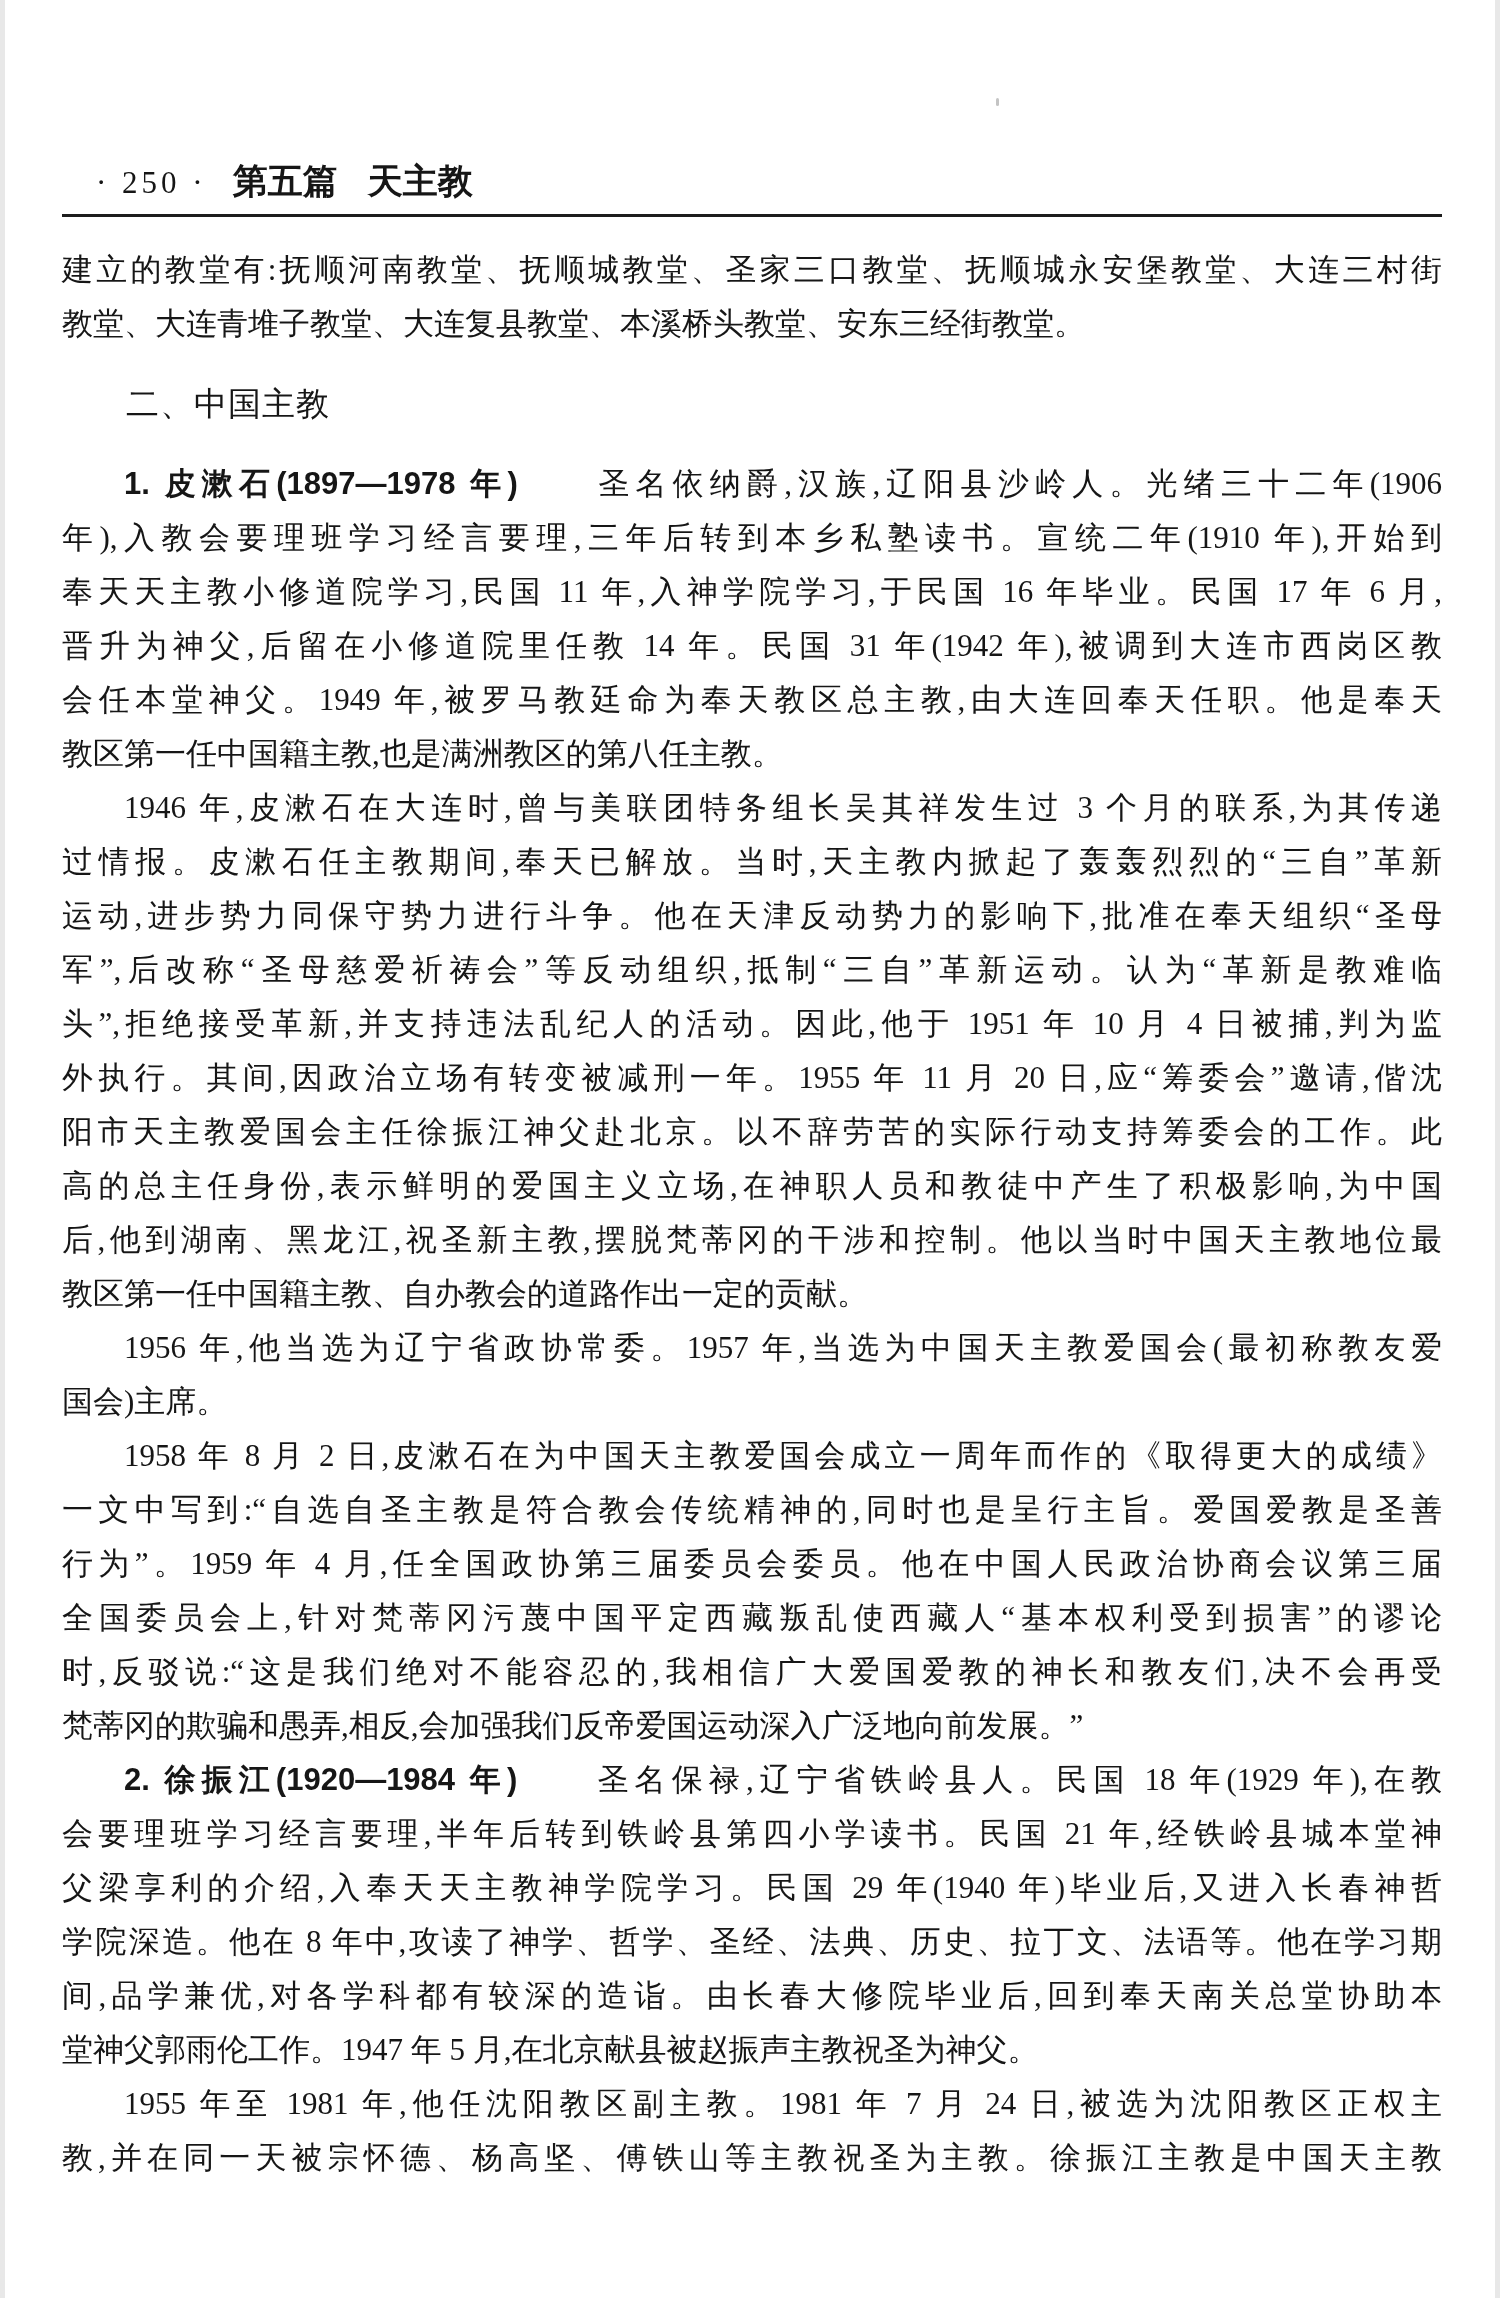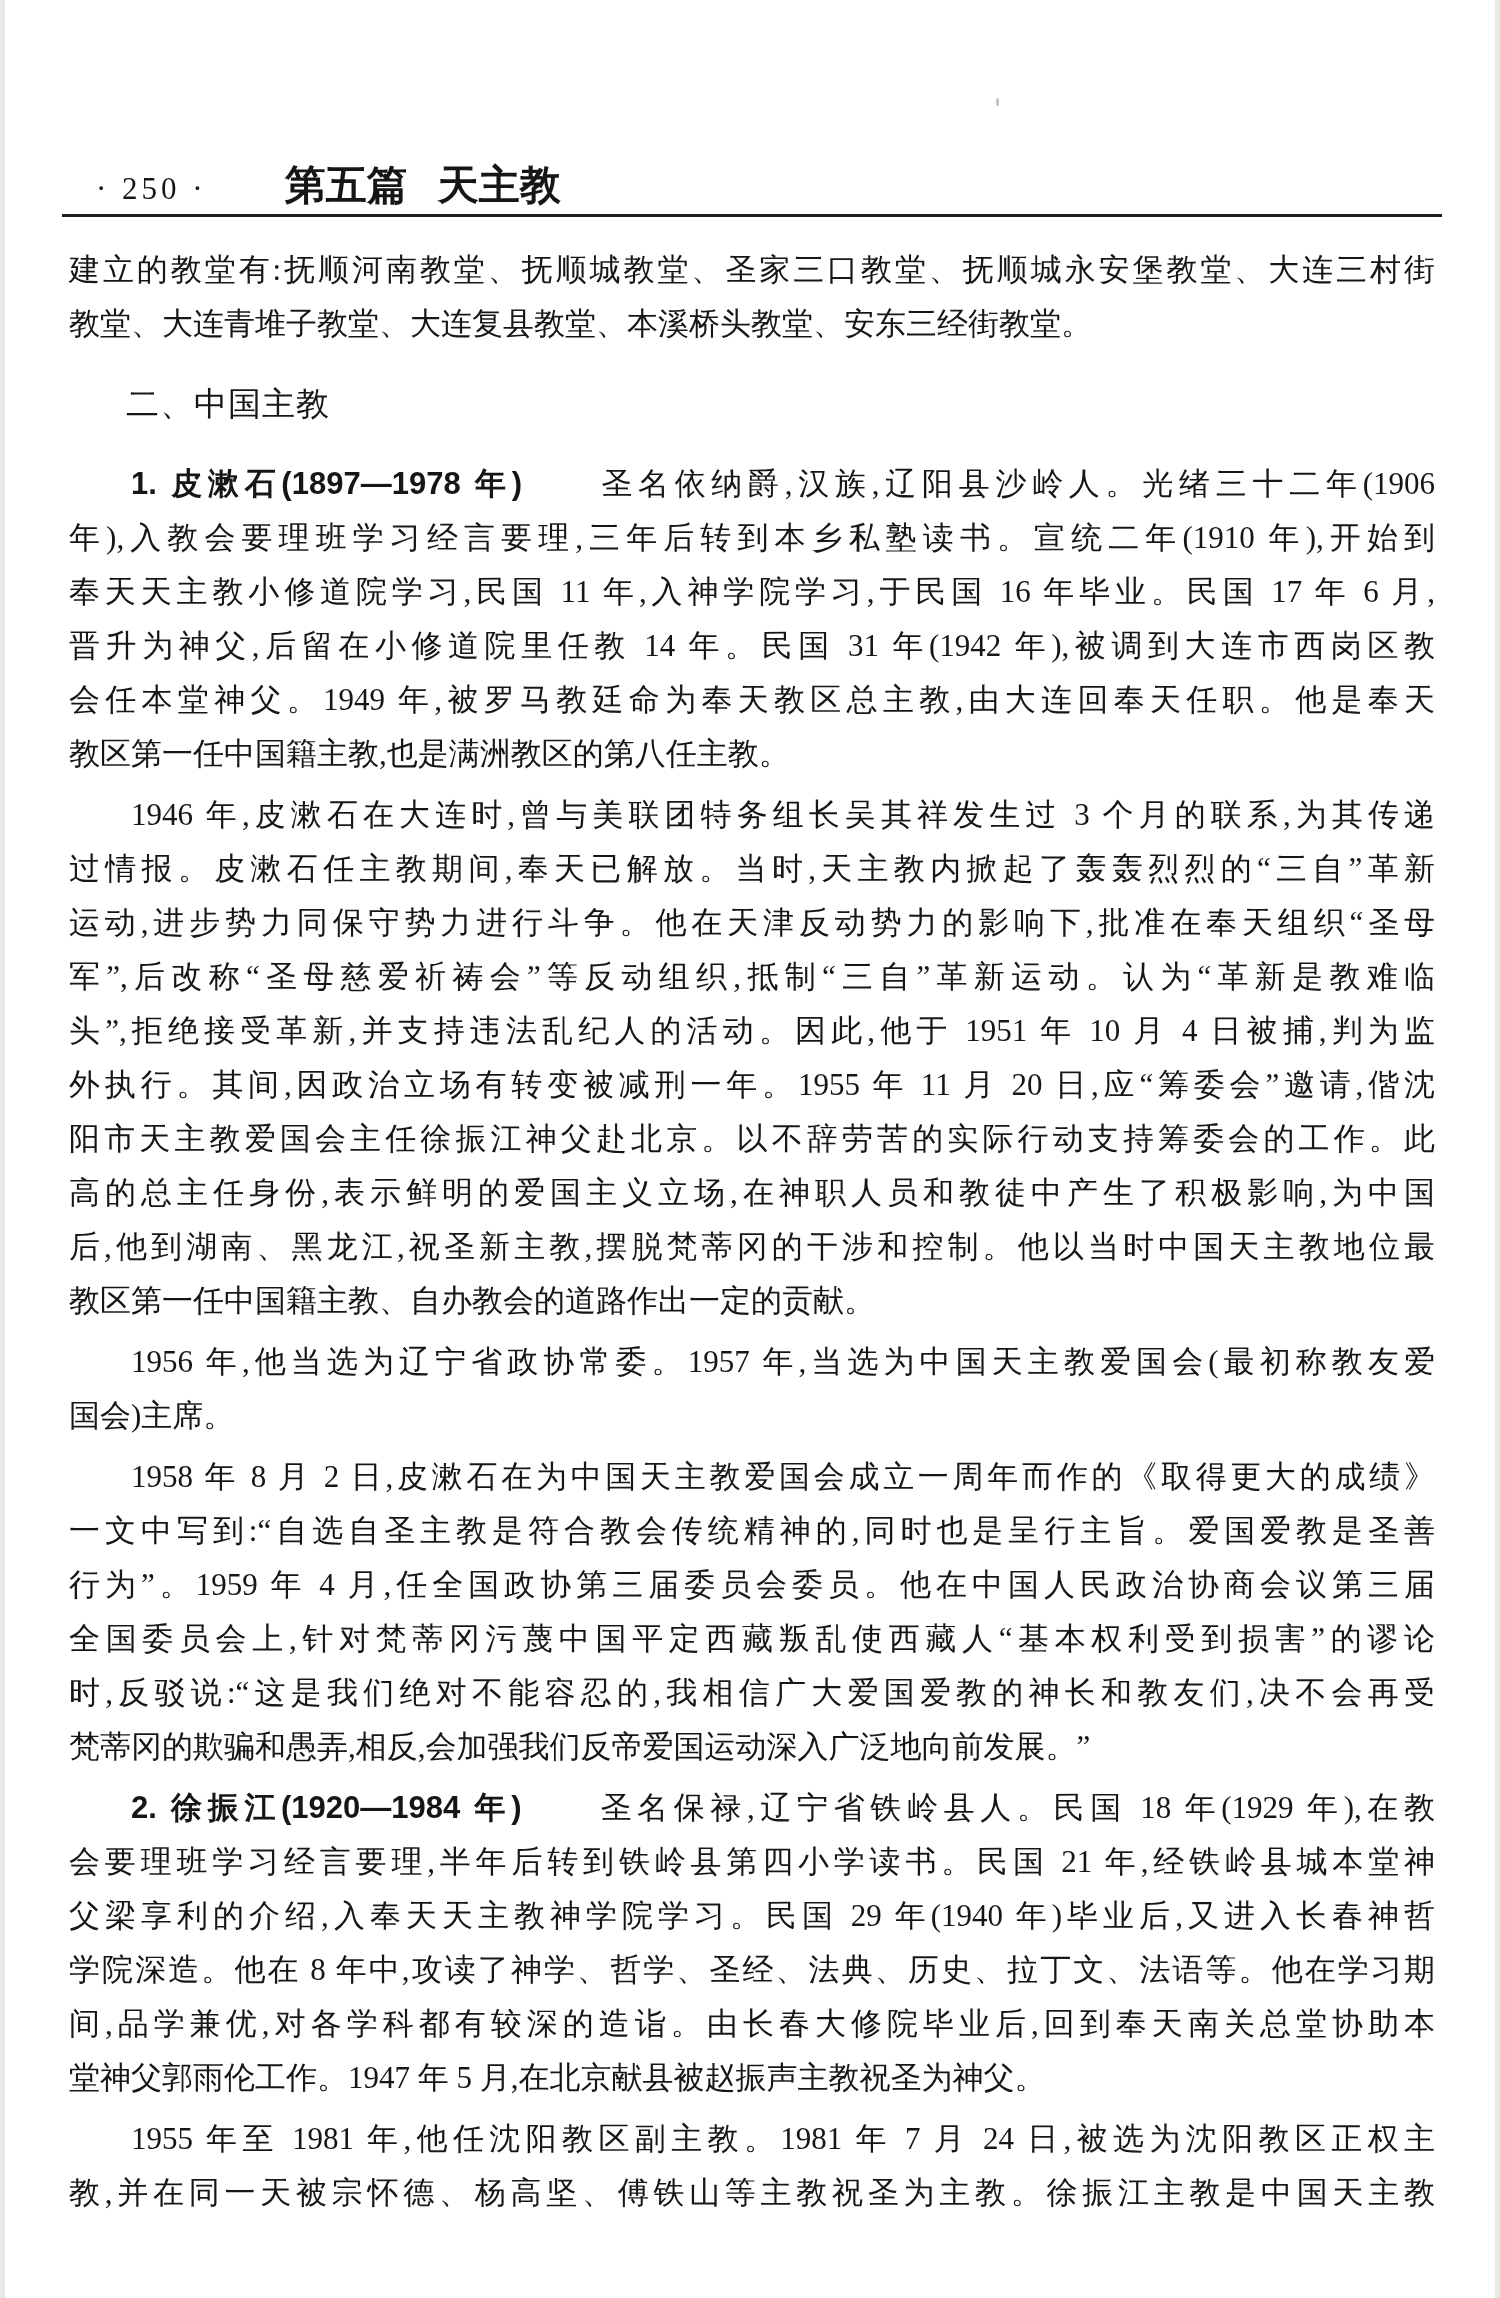--- a/index.html
+++ b/index.html
@@ -19,38 +19,38 @@
     align-items:baseline;
     height:46px;
   }
   .page-num{
     margin-left:34px;
     font-size:31px;
     letter-spacing:4px;
     font-family:"Liberation Serif","DejaVu Serif",serif;
   }
   .chapter{
-    margin-left:78px;
-    font-size:41px;
+    margin-left:26px;
+    font-size:35px;
     font-weight:700;
     font-family:Liberation Mono, monospace;
   }
   .chapter .t2{margin-left:30px;}
   .header-rule{
     margin-top:10px;
     height:3px;
     background:#1d1d1d;
     border:none;
   }
   .doc-body{
     margin-top:26px;
     font-size:31px;
     line-height:54px;
   }
-  .para{margin:7px;}
+  .para{margin:0;}
   .line{
     text-align:justify;
     text-align-last:left;
     white-space:pre-wrap;
   }
   .line.j{text-align-last:justify;}
   .line.first{text-indent:62px;}
   .sec-heading{
     margin:26px 0 26px 0;
     padding-left:64px;

